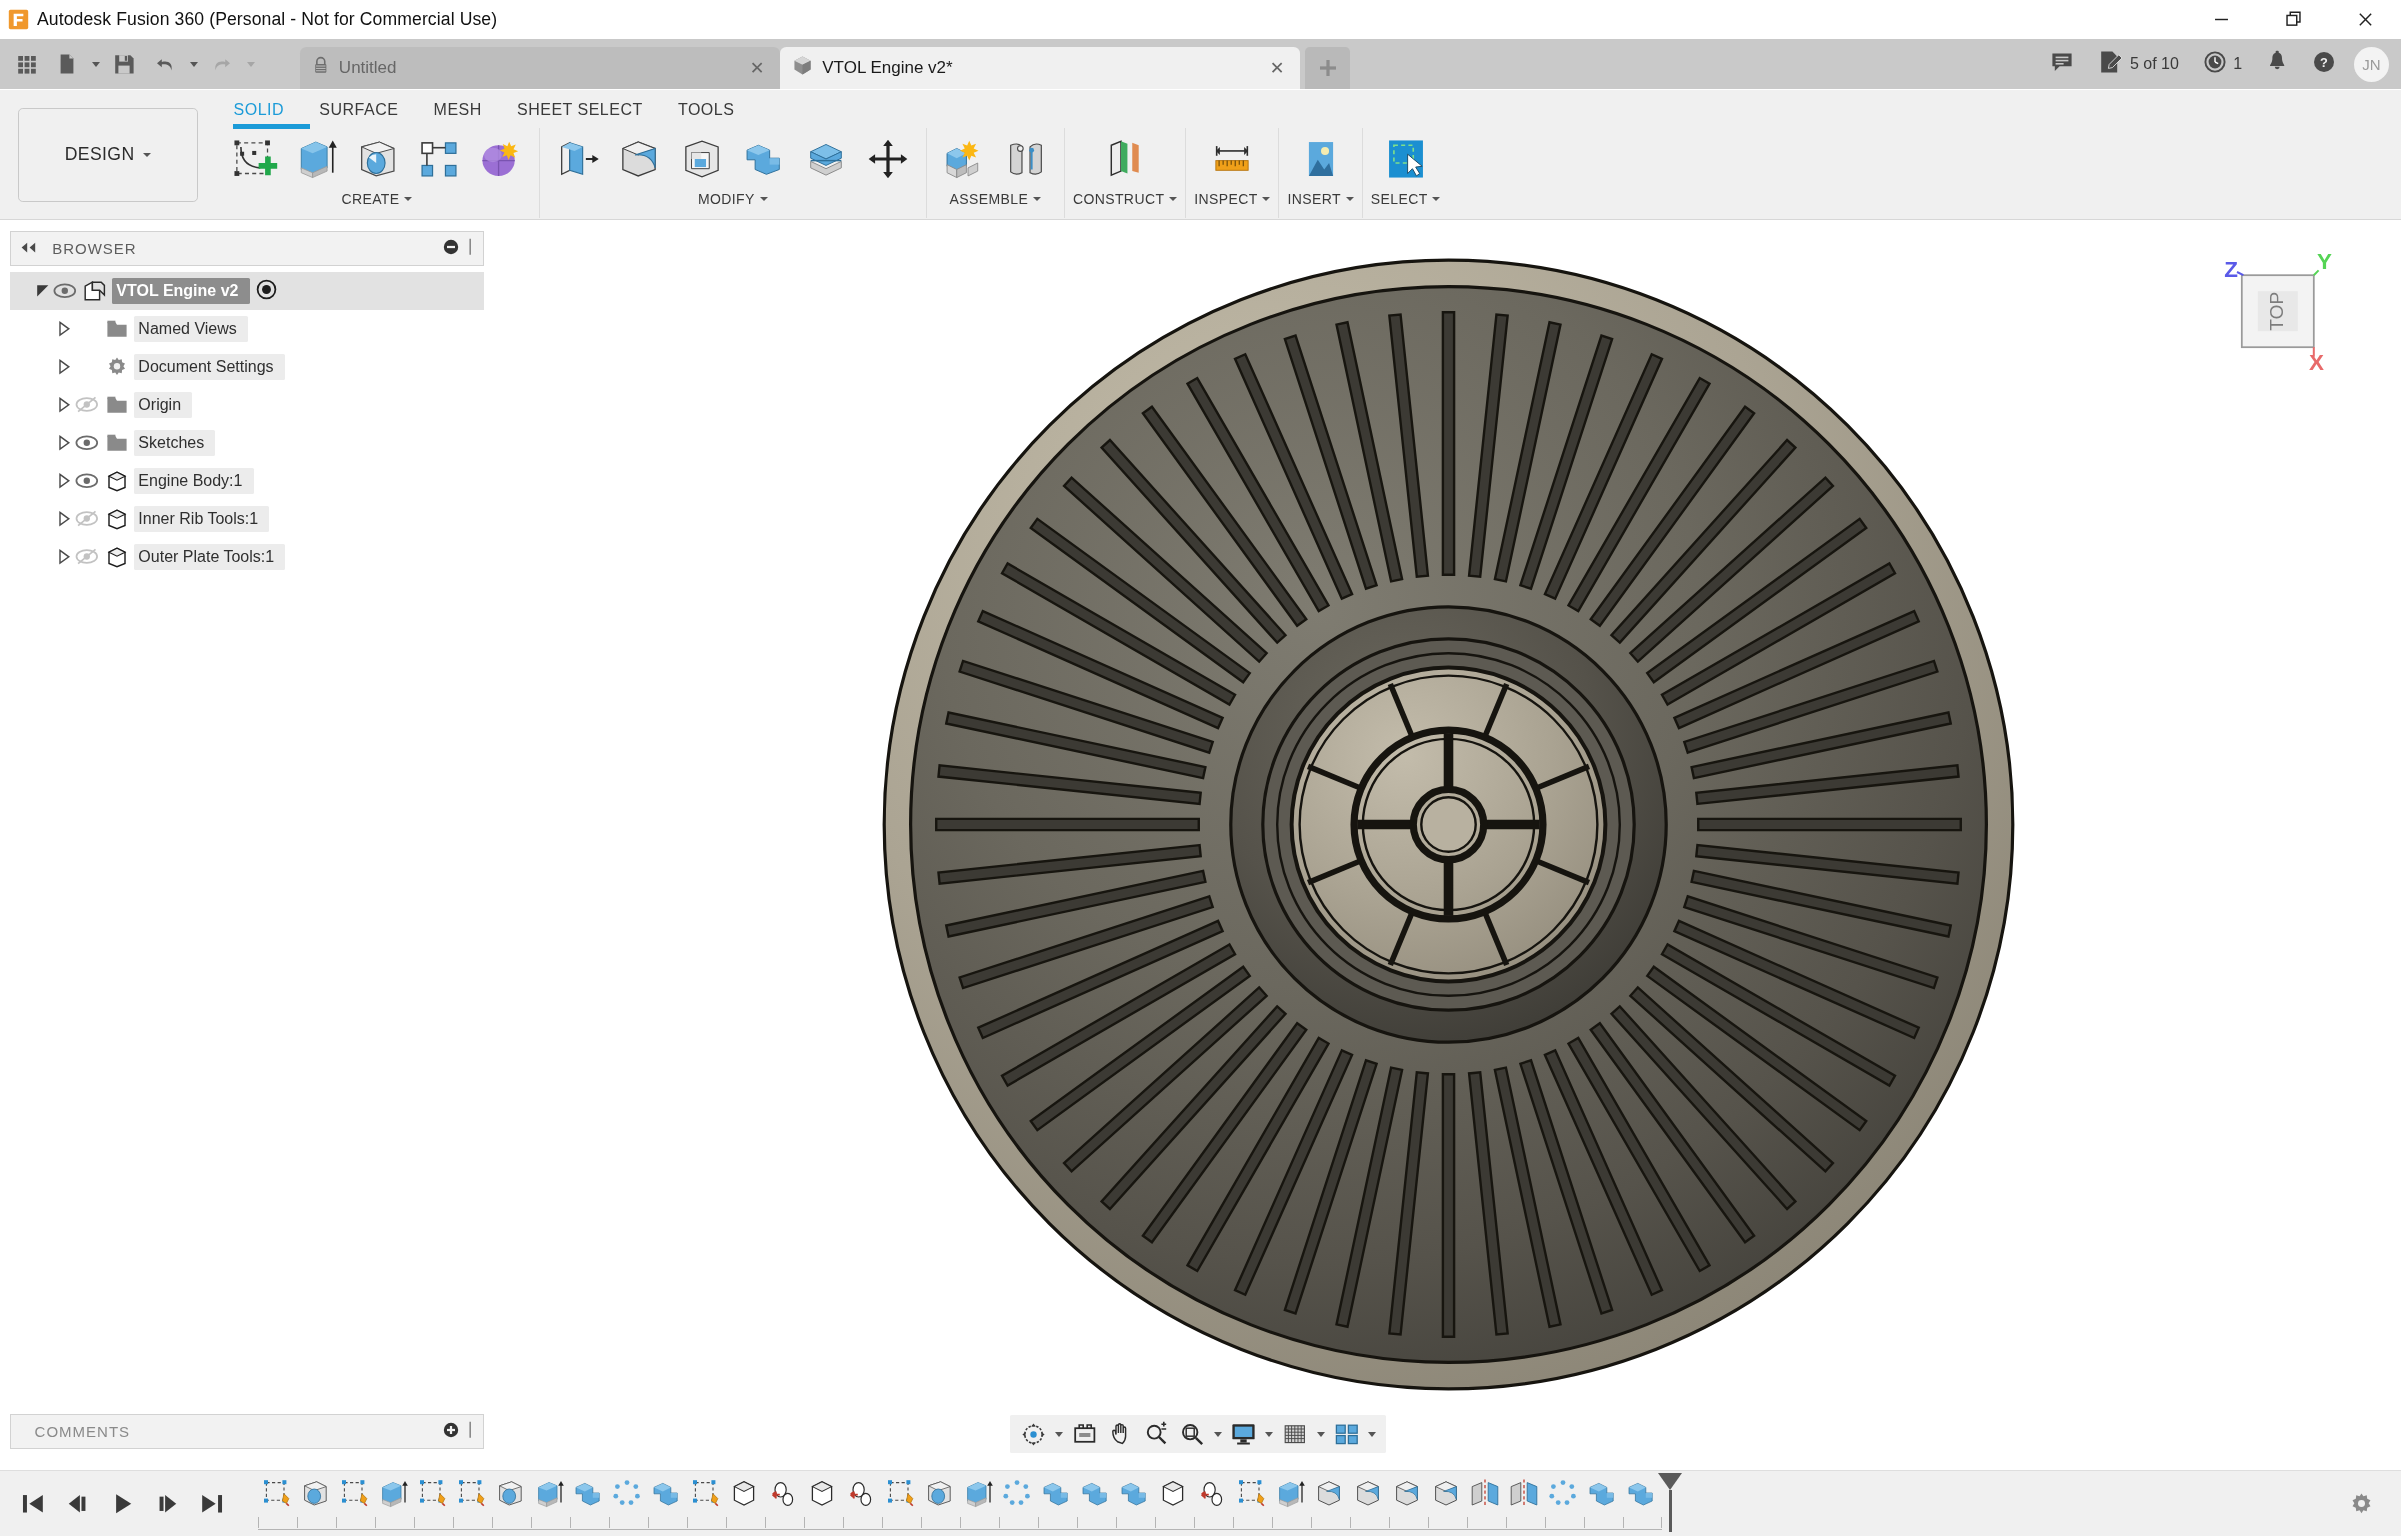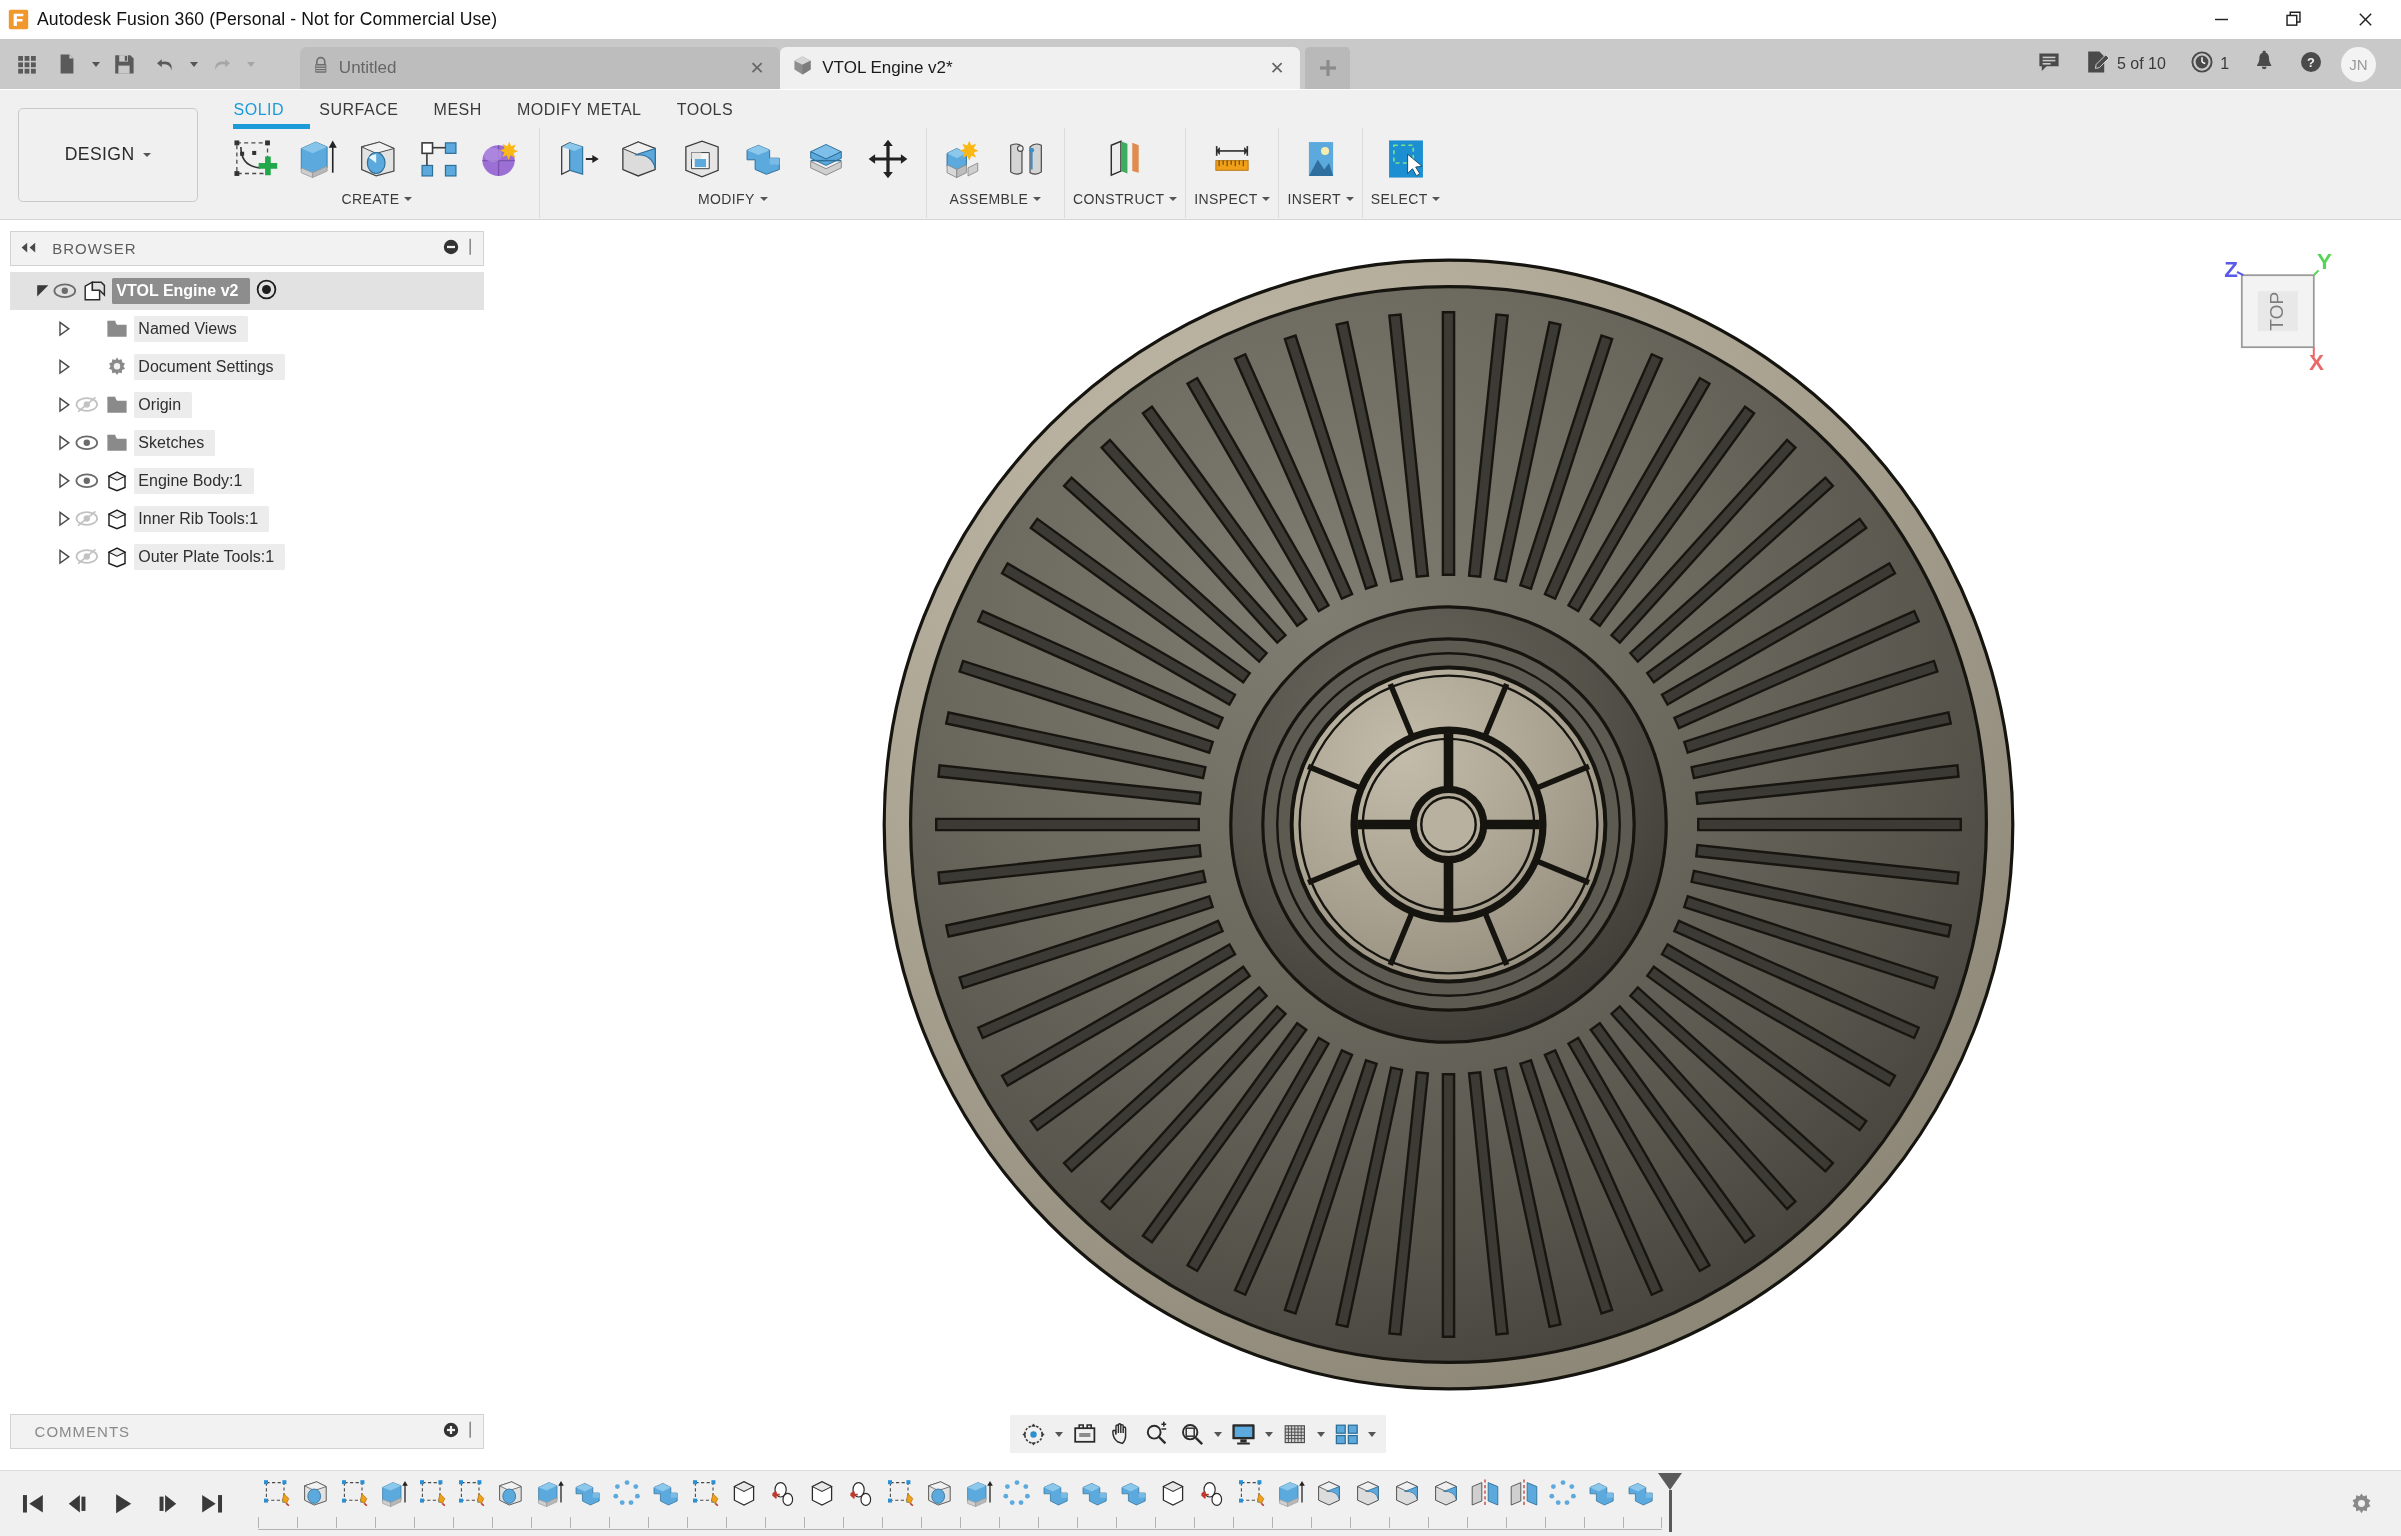--- a/index.html
+++ b/index.html
@@ -61,21 +61,21 @@
   }
   .doc-tab.inactive { background: #bdbdbd; color: #666; }
   .doc-tab.active { background: #f0f0f0; color: #1a1a1a; }
   .doc-tab .tab-label { margin-left: 9.6px; flex: 1; }
   .tab-close { font-size: 17.6px; color: #666; padding: 0 4.8px; }
   .tab-plus {
     width: 45px; height: 42px; display:flex; align-items:center; justify-content:center;
     background: #b9b9b9; border-radius: 4.8px 4.8px 0 0; margin-left: 4.8px;
   }
   .tabbar-right {
-    margin-left: auto; height: 50px; display: flex; align-items: center; padding-right: 25px; gap: 1.6px;
+    margin-left: auto; height: 50px; display: flex; align-items: center; padding-right: 12px; gap: 1.6px;
   }
   .tb-item {
     height: 42px; display: flex; align-items: center; justify-content: center;
     padding: 0 11.2px; gap: 6.4px; font-size: 16px; color: #3a3a3a;
   }
   .avatar {
     width: 35px; height: 35px; border-radius: 50%; background: #f3f3f3;
     display: flex; align-items: center; justify-content: center;
     font-size: 15px; color: #9a9a9a; margin-left: 4.8px;
   }
@@ -377,21 +377,21 @@
 
   <div class="design-box">
     <span>DESIGN</span>
     <span class="caret-sm"></span>
   </div>
 
   <div class="ribtabs">
     <div class="ribtab active">SOLID</div>
     <div class="ribtab">SURFACE</div>
     <div class="ribtab">MESH</div>
-    <div class="ribtab">MODIFY METAL</div>
+    <div class="ribtab">SHEET SELECT</div>
     <div class="ribtab">TOOLS</div>
   </div>
   <div class="rib-underline"></div>
 
   <div class="panels">
 
     <div class="panel">
       <div class="panel-icons">
         <div class="ic">
           <svg width="50" height="50" viewBox="0 0 62 62">

